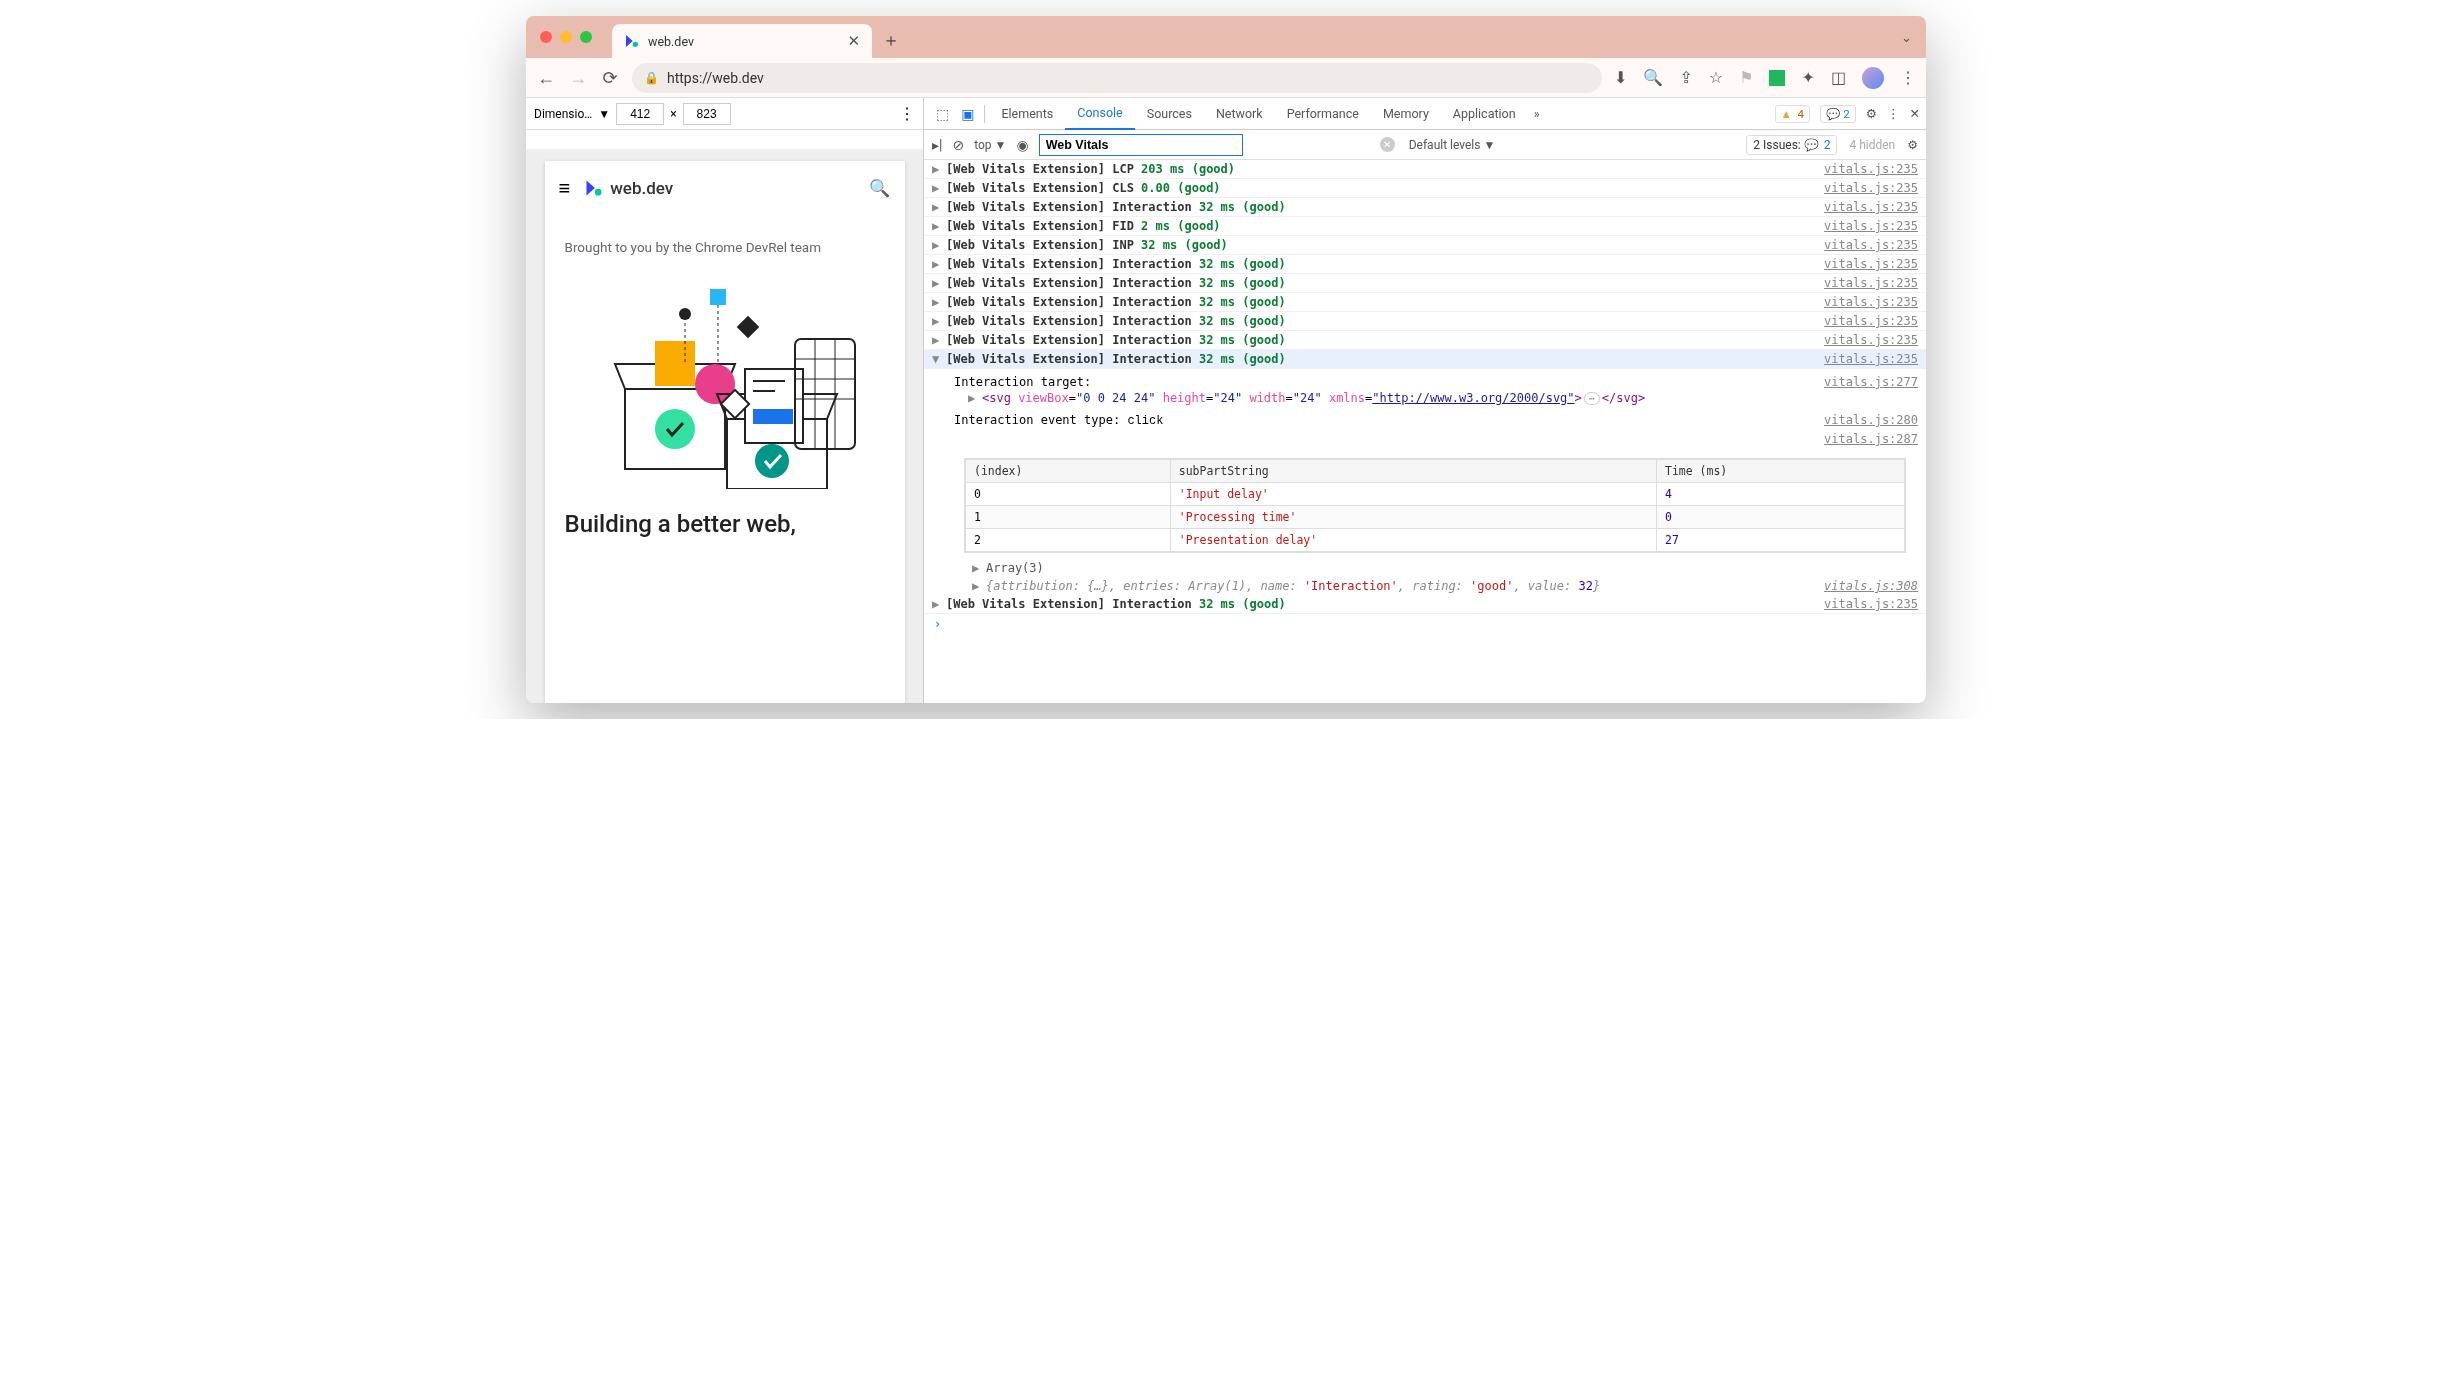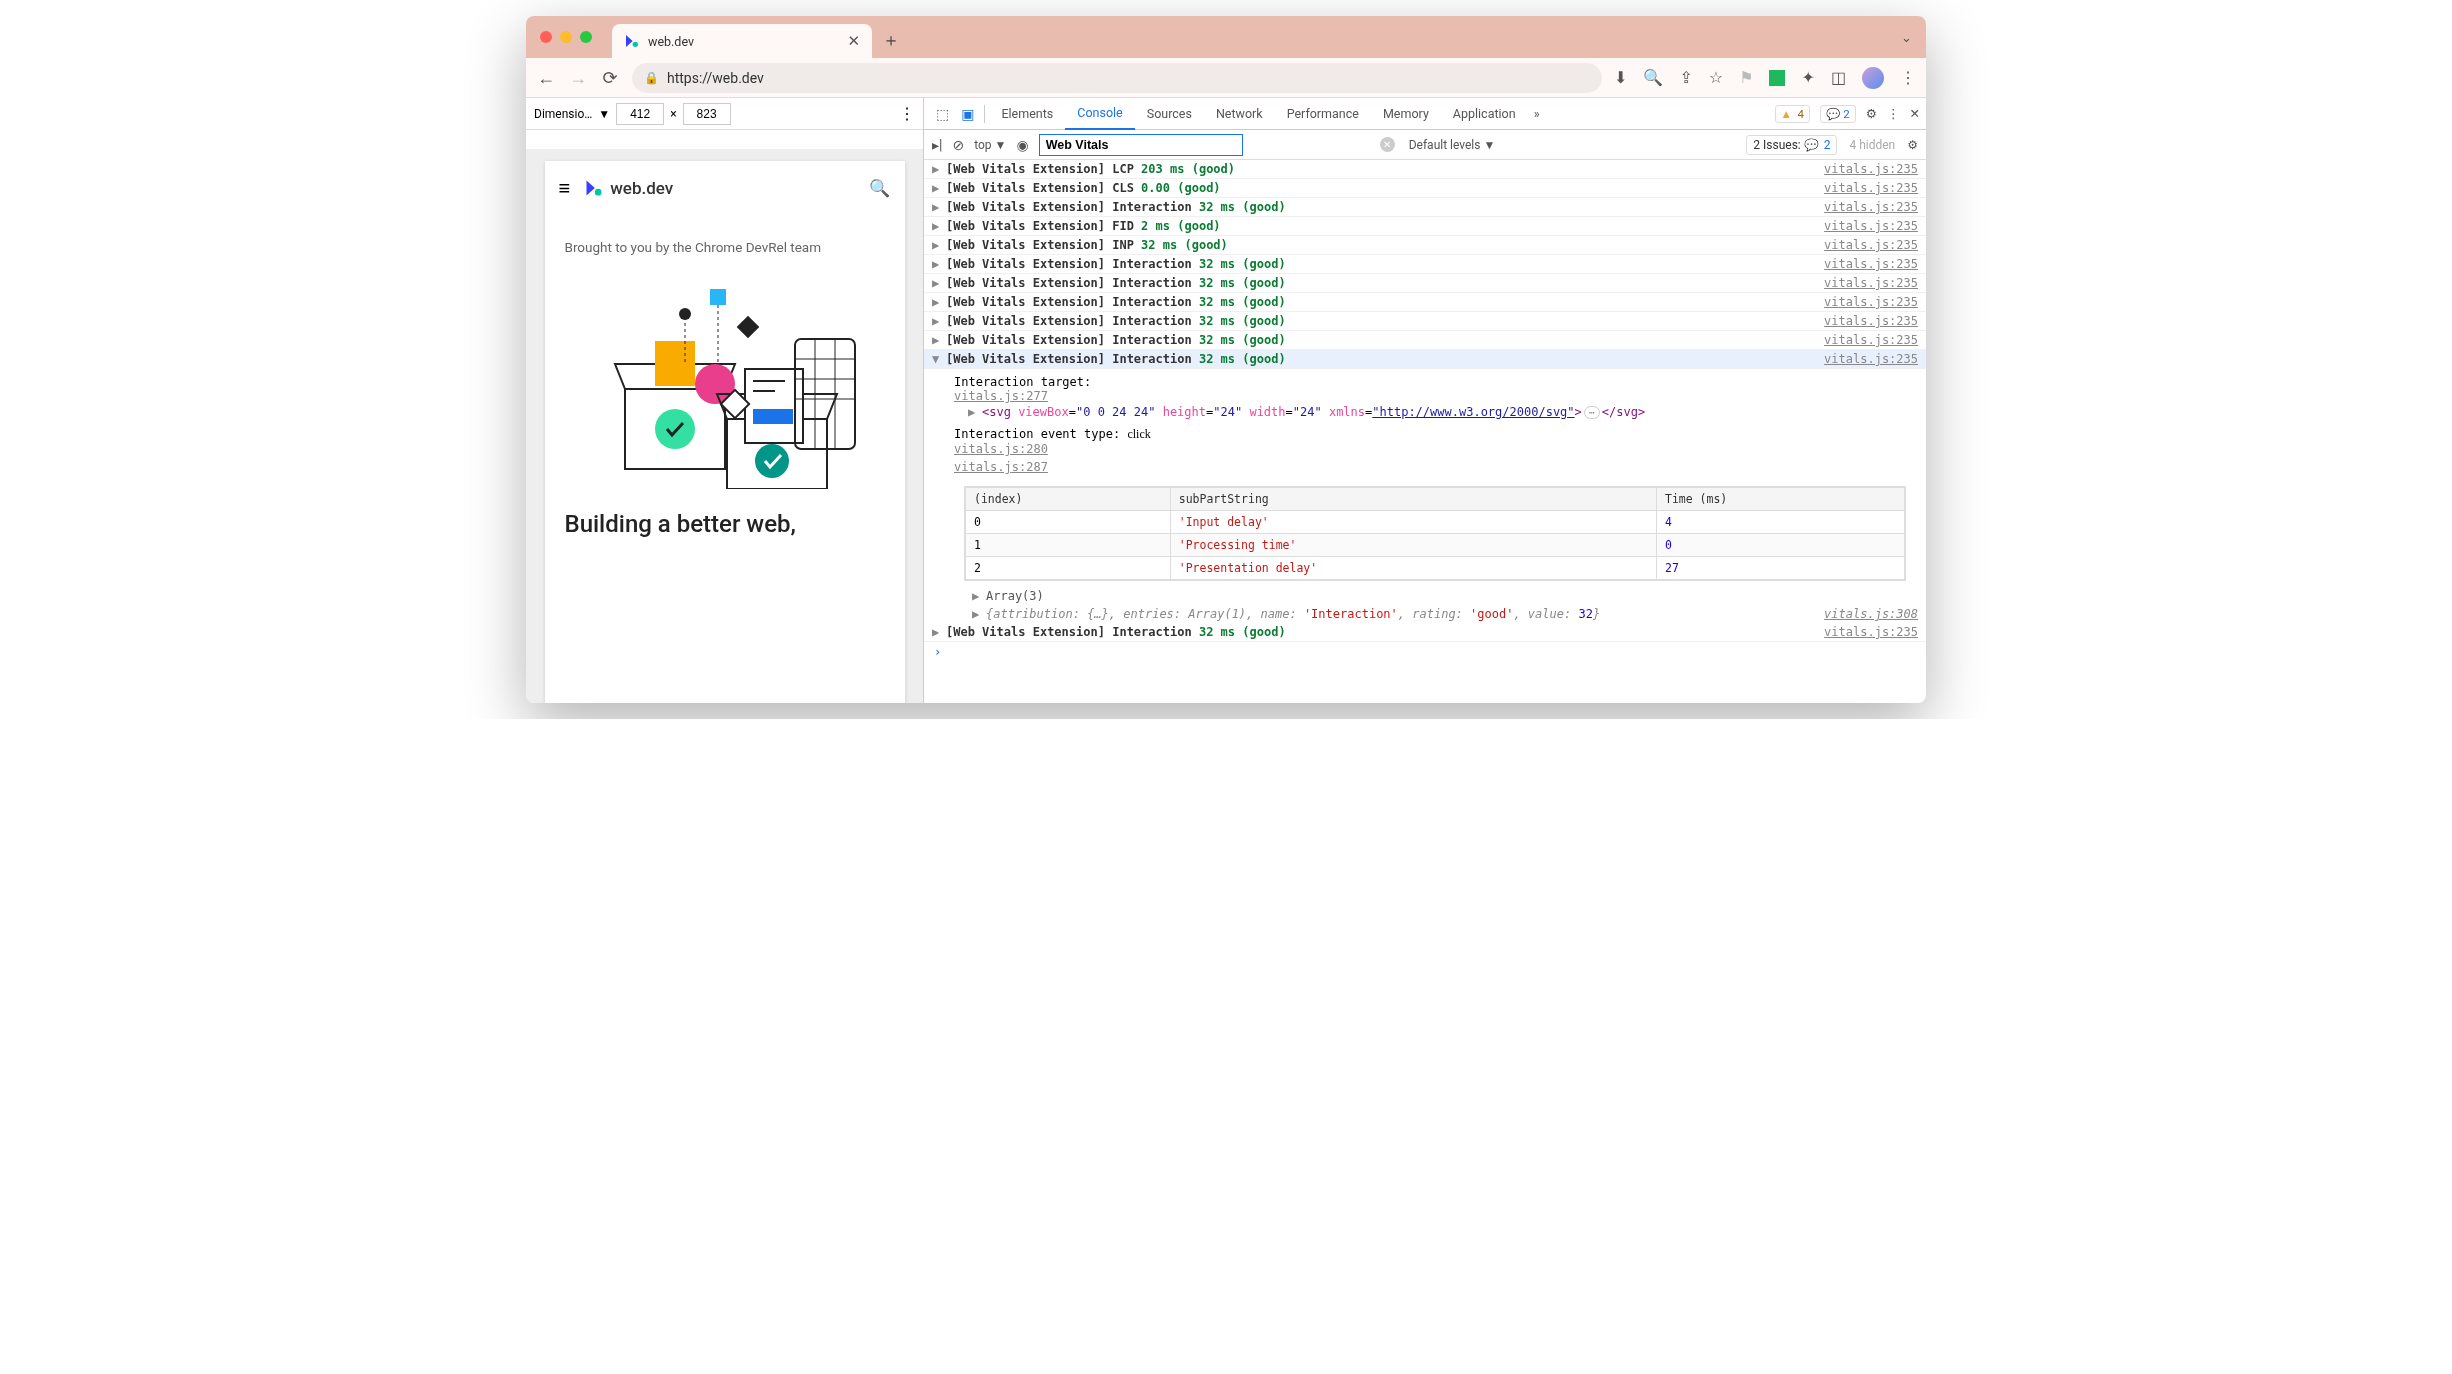--- a/index.html
+++ b/index.html
@@ -67,21 +67,21 @@
 .console { flex: 1; overflow-y: auto; font-family: Menlo, Consolas, monospace; font-size: 12px; }
 .log-row { display: flex; padding: 2px 8px; border-bottom: 1px solid #f0f0f0; align-items: flex-start; }
 .log-row.expanded-hdr { background: #e8f0fe; }
 .tri { color: #888; margin-right: 4px; width: 10px; display: inline-block; cursor: pointer; }
 .log-msg { flex: 1; }
 .log-msg .pre { color: #333; font-weight: bold; }
 .log-msg .metric { color: #333; font-weight: bold; }
 .log-msg .val { color: #0a7d33; font-weight: bold; }
 .src-link { color: #888; text-decoration: underline; cursor: pointer; white-space: nowrap; }
 .expanded-block { padding: 4px 0 4px 30px; }
-.expanded-block .line { display: flex; padding: 2px 8px 2px 0; flex-direction: column; }
+.expanded-block .line { display: flex; padding: 2px 8px 2px 0; }
 .expanded-block .line .txt { flex: 1; }
 .svg-code { padding-left: 14px; font-family: Menlo, monospace; }
 .svg-code .tag { color: #881280; }
 .svg-code .attr { color: #ec4899; }
 .svg-code .str { color: #1a1aa6; }
 .svg-code .xmlns { color: #1a1aa6; text-decoration: underline; }
 .pill { display: inline-block; border: 1px solid #ccc; border-radius: 8px; padding: 0 4px; font-size: 10px; color: #888; margin: 0 2px; }
 .table-wrap { margin: 6px 20px 6px 40px; border: 1px solid #ddd; }
 .table-wrap table { width: 100%; border-collapse: collapse; font-family: Menlo, monospace; font-size: 11.5px; }
 .table-wrap th, .table-wrap td { border: 1px solid #ddd; padding: 4px 8px; text-align: left; }
@@ -307,21 +307,21 @@
     <span class="log-msg"><span class="pre">[Web Vitals Extension]</span> <span class="metric">Interaction</span> <span class="val">32 ms (good)</span></span>
     <span class="src-link">vitals.js:235</span>
           </div>
           <div class="expanded-block">
   <div class="line">
               <span class="txt">Interaction target:</span>
               <span class="src-link">vitals.js:277</span>
             </div>
   <div class="svg-code"><span class="tri">▶</span><span class="tag">&lt;svg</span> <span class="attr">viewBox</span>=<span class="str">"0 0 24 24"</span> <span class="attr">height</span>=<span class="str">"24"</span> <span class="attr">width</span>=<span class="str">"24"</span> <span class="attr">xmlns</span>=<span class="xmlns">"http://www.w3.org/2000/svg"</span><span class="tag">&gt;</span><span class="pill">⋯</span><span class="tag">&lt;/svg&gt;</span></div>
   <div class="line" style="margin-top:6px">
-              <span class="txt">Interaction event type: <span style="font-family:Liberation Serif, serif">click</span></span>
+              <span class="txt">Interaction event type: <span style="font-family:Liberation Mono, monospace">click</span></span>
               <span class="src-link">vitals.js:280</span>
             </div>
   <div class="line">
               <span class="txt"></span>
               <span class="src-link">vitals.js:287</span>
             </div>
           </div>
           <div class="table-wrap">
             <table>
               <thead>

